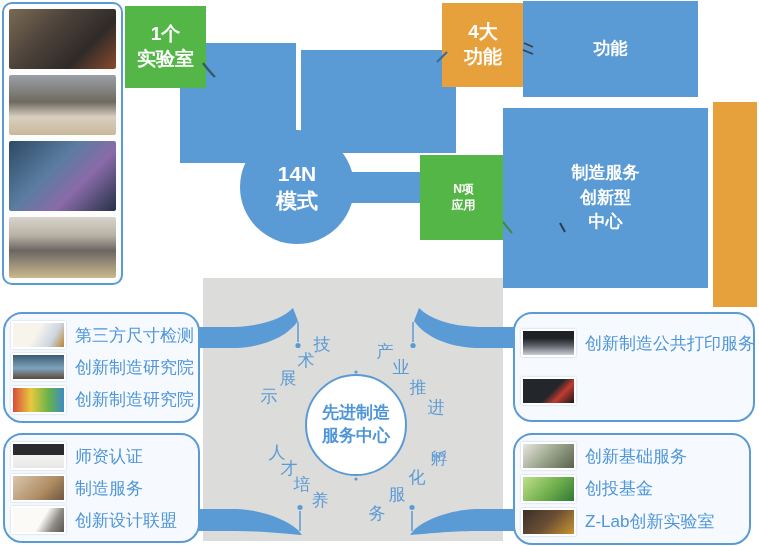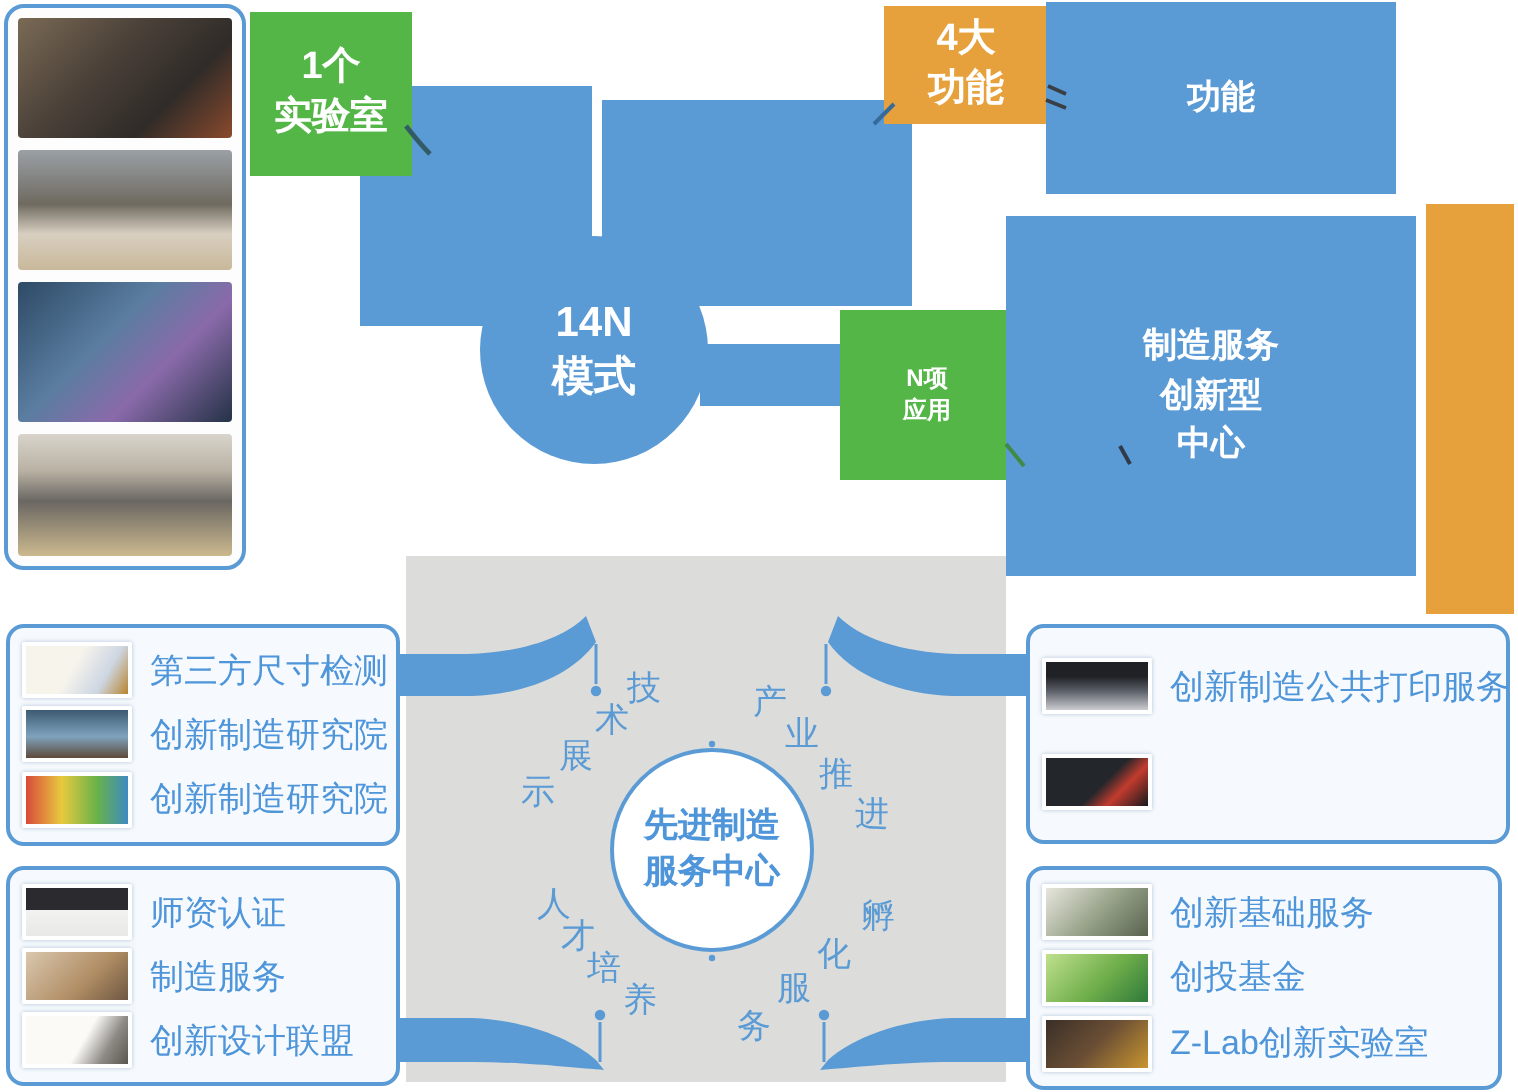--- a/index.html
+++ b/index.html
@@ -18,41 +18,41 @@
   .photo.p1{height:60px;background:linear-gradient(135deg,#7a6a55 0%,#4a4038 40%,#2f2b28 70%,#8a4a2d 100%);}
   .photo.p2{height:61px;background:linear-gradient(180deg,#9aa0a6 0%,#6f6a60 45%,#d8cfc0 70%,#c9b89a 100%);}
   .photo.p3{height:70px;background:linear-gradient(135deg,#2e4a66 0%,#5a7da0 40%,#8a6aaa 65%,#243246 100%);}
   .photo.p4{height:62px;background:linear-gradient(180deg,#d8d4cc 0%,#b9b2a4 30%,#6a6662 55%,#cbb98e 100%);}
   
   .bubble{color:#fff;font-weight:bold;text-align:center;display:flex;flex-direction:column;justify-content:center;line-height:1.3;}
   #bubble-lab{left:125px;top:6px;width:81px;height:82px;background:#55b648;font-size:19px;}
   #rect-a{left:180px;top:43px;width:116px;height:120px;background:#5b9bd5;}
   #rect-b{left:301px;top:50px;width:155px;height:103px;background:#5b9bd5;}
   #arm{left:350px;top:172px;width:82px;height:31px;background:#5b9bd5;}
-  #circle-14n{left:240px;top:118px;width:114px;height:114px;border-radius:50%;background:#5b9bd5;font-size:21px;}
-  #bubble-functions{left:442px;top:3px;width:82px;height:59px;background:#e7a13c;font-size:19px;}
+  #circle-14n{left:240px;top:130px;width:114px;height:114px;border-radius:50%;background:#5b9bd5;font-size:21px;}
+  #bubble-functions{left:442px;top:3px;width:82px;height:84px;background:#e7a13c;font-size:19px;}
   #box-function{left:523px;top:1px;width:175px;height:96px;background:#5b9bd5;font-size:17px;}
   #bubble-applications{left:420px;top:155px;width:87px;height:85px;background:#55b648;font-size:12px;}
   #box-center-big{left:503px;top:108px;width:205px;height:180px;background:#5b9bd5;font-size:17px;line-height:1.45;}
   #orange-bar{left:713px;top:102px;width:44px;height:205px;background:#e7a13c;}
   
   #gray-square{left:203px;top:278px;width:300px;height:263px;background:#dcdcda;}
   #hub-circle{
     left:305px;top:374px;width:102px;height:102px;border-radius:50%;
     background:#ffffff;border:2px solid #5b9bd5;box-sizing:border-box;
     display:flex;flex-direction:column;justify-content:center;text-align:center;
     color:#4e95d9;font-weight:bold;font-size:17px;line-height:1.35;
   }
   .ring-char{
     position:absolute;color:#5b9bd5;font-size:17px;
     transform:translate(-50%,-50%);white-space:nowrap;
   }
   
   .list-box{
-    border:2px solid #5b9bd5;border-radius:9px;background:#f6fafe;
+    border:2px solid #5b9bd5;border-radius:19px;background:#f6fafe;
     box-sizing:border-box;padding:5px 6px;display:flex;flex-direction:column;justify-content:space-around;
   }
   #list-left-top{left:3px;top:312px;width:197px;height:111px;}
   #list-left-bottom{left:3px;top:433px;width:197px;height:110px;}
   #list-right-top{left:513px;top:312px;width:242px;height:110px;}
   #list-right-bottom{left:513px;top:433px;width:238px;height:112px;}
   .row{display:flex;align-items:center;gap:9px;}
   .row-label{color:#4e95d9;font-size:17px;white-space:nowrap;}
   .thumb{
     width:51px;height:24px;flex:0 0 51px;border:2px solid #fff;border-radius:1px;

